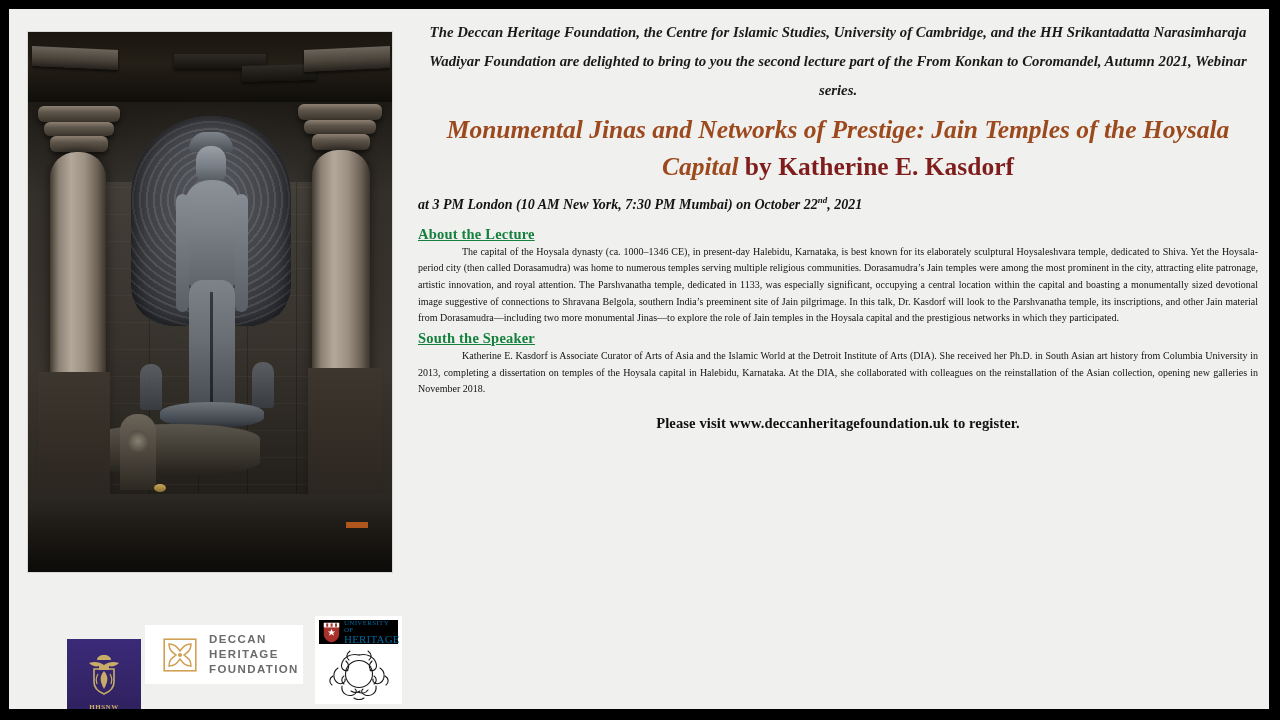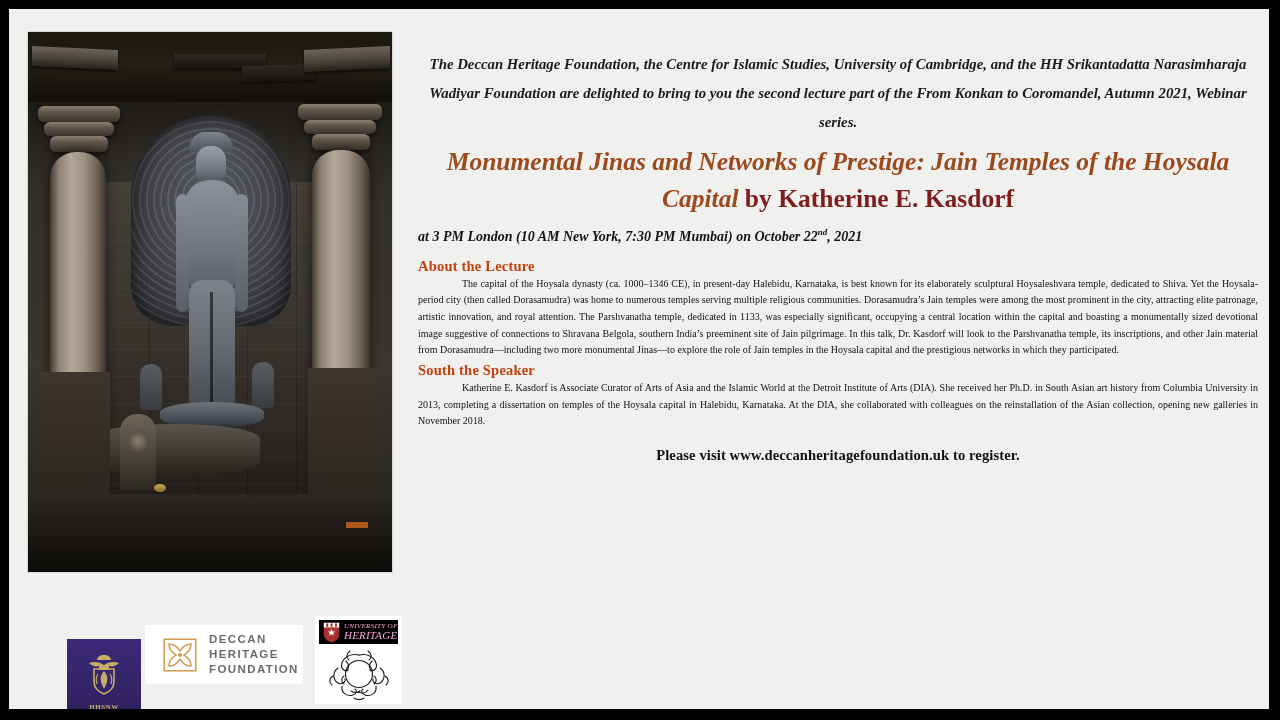--- a/index.html
+++ b/index.html
@@ -229,35 +229,33 @@
   }
 
   
   #logo-cambridge { left: 268px; top: 1px; width: 87px; height: 88px; background:#ffffff; }
   .cam-bar {
     position:absolute; left:4px; top:4px; right:4px; height:24px;
     background:#000000; display:flex; align-items:center; padding-left:4px;
   }
   .cam-shield { width: 17px; height: 21px; flex:0 0 17px; }
   .cam-words {
-    margin-left:4px; color:#f9a8d4; font-family:"Liberation Serif", serif;
+    margin-left:4px; color:#0369a1; font-family:"Liberation Serif", serif;
     line-height:1.0;
-    font-style:italic;
   }
   .cam-words .l1 { font-size: 7px; letter-spacing:.3px; }
   .cam-words .l2 { font-size: 11px; letter-spacing:.2px; }
   .cis-circle { position:absolute; left: 9px; top: 32px; width: 70px; height: 52px; }
 
   
   #right-col {
     position: absolute;
     left: 409px;
     top: 9px;
     width: 840px;
-    margin-top: 32px;
   }
 
   #intro {
     text-align: center;
     font-style: italic;
     font-weight: bold;
     font-size: 14.8px;
     line-height: 1.95;
     color: #1a1a1a;
     margin: 0 0 6px 0;
@@ -285,21 +283,22 @@
     font-size: 14px;
     color: #141414;
     margin: 9px 0 12px 0;
     font-family: Liberation Serif, serif;
   }
   #datetime sup { font-size: 9px; vertical-align: super; }
 
   .section-head {
     font-weight: bold;
     font-size: 14.5px;
-    color: #c2410c;
+    color: #15803d;
+    text-decoration: underline;
     margin: 0 0 1px 0;
     display: inline-block;
     letter-spacing: .2px;
   }
 
   .body-para {
     text-align: justify;
     font-size: 10px;
     line-height: 1.67;
     color: #121212;

